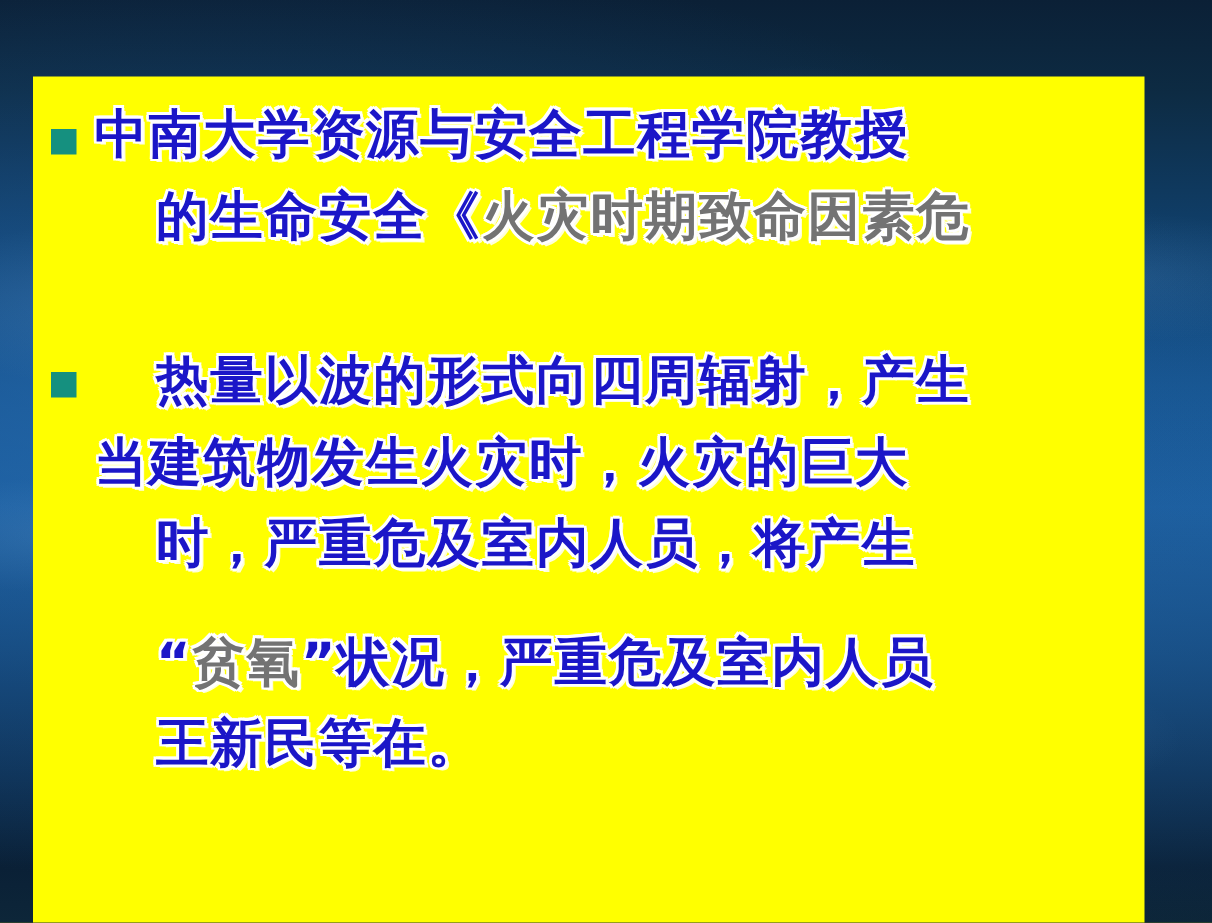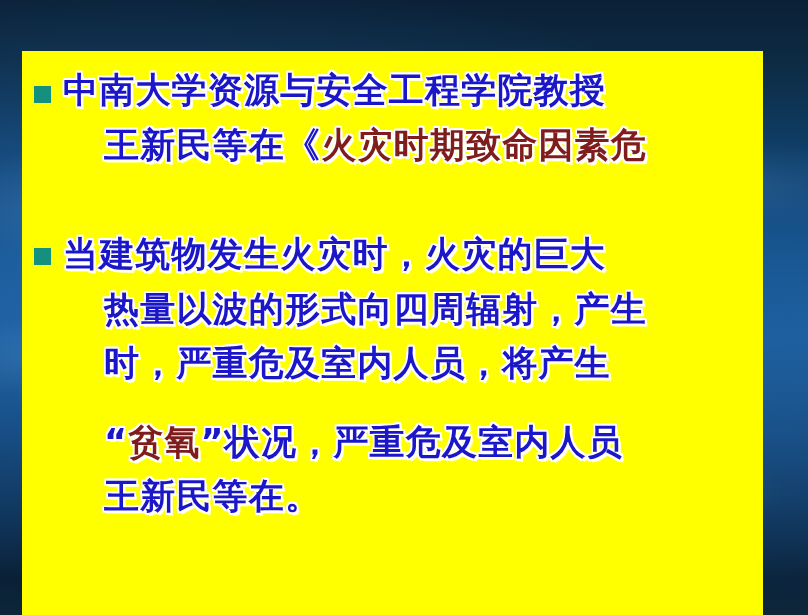--- a/index.html
+++ b/index.html
@@ -100,21 +100,21 @@
        0  1.8px 0 #FFFFFF,
       -1.8px 0 0 #FFFFFF,
        1.8px 0 0 #FFFFFF,
        2.6px 2.6px 0 rgba(255,255,255,0.85);
   }
   .line.indent { padding-left: 41px; }
 
   .seg { display: inline; }
   .seg.blue { color: #1B16C8; }
   .seg.red {
-    color: #7f1d1d;
+    color: #737373;
     text-shadow:
       -1.6px -1.6px 0 #FFFFFF,
        1.6px -1.6px 0 #FFFFFF,
       -1.6px  1.6px 0 #FFFFFF,
        1.6px  1.6px 0 #FFFFFF,
        0 -1.8px 0 #FFFFFF,
        0  1.8px 0 #FFFFFF,
       -1.8px 0 0 #FFFFFF,
        1.8px 0 0 #FFFFFF,
        2.6px 2.6px 0 rgba(255,255,255,0.85);
@@ -131,37 +131,37 @@
 
     <div class="bullet-block" id="bullet-1">
       <span class="bullet-marker"></span>
       <div class="bullet-text">
 
         <div class="line">
           <span class="seg blue">中南大学资源与安全工程学院教授</span>
         </div>
 
         <div class="line indent">
-          <span class="seg blue">王新民等在《</span><span class="seg red">火灾时期致命因素危</span>
+          <span class="seg blue">的生命安全《</span><span class="seg red">火灾时期致命因素危</span>
         </div>
 
 
       </div>
     </div>
 
     <div class="bullet-block" id="bullet-2">
       <span class="bullet-marker"></span>
       <div class="bullet-text">
 
+        <div class="line indent">
+          <span class="seg blue">热量以波的形式向四周辐射，产生</span>
+        </div>
+
         <div class="line">
           <span class="seg blue">当建筑物发生火灾时，火灾的巨大</span>
-        </div>
-
-        <div class="line indent">
-          <span class="seg blue">热量以波的形式向四周辐射，产生</span>
         </div>
 
 
         <div class="line indent">
           <span class="seg blue">时，严重危及室内人员，将产生</span>
         </div>
 
         <div class="line indent pad-left">
           <span class="seg blue">“</span><span class="seg red">贫氧</span><span class="seg blue">”状况，严重危及室内人员</span>
         </div>

